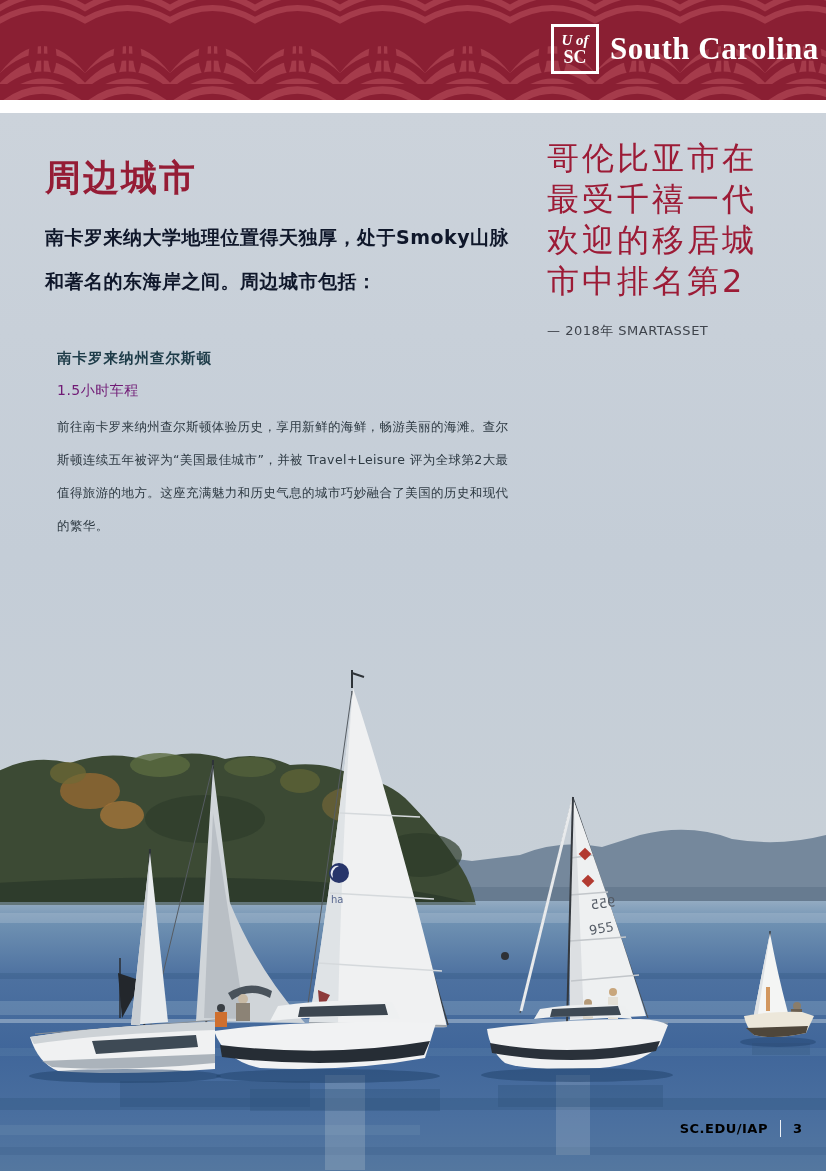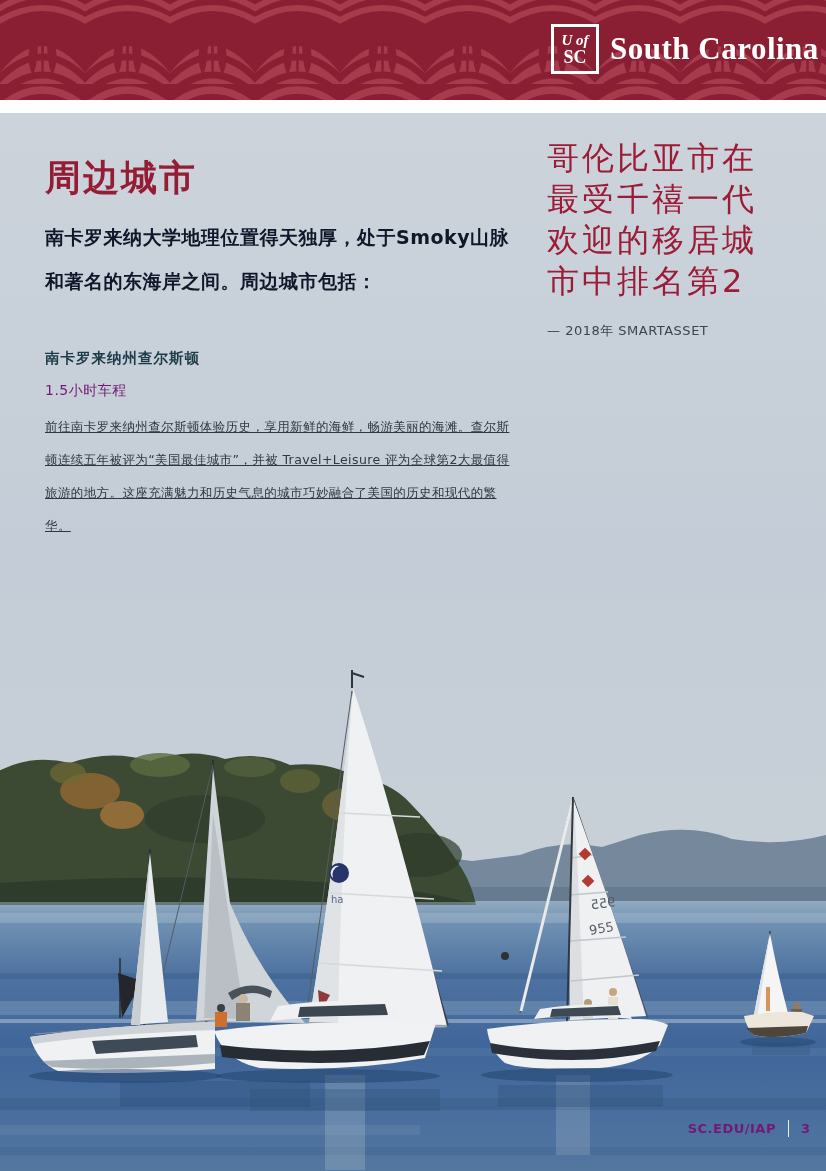--- a/index.html
+++ b/index.html
@@ -28,39 +28,39 @@
   .photo{position:absolute;top:113px;left:0;width:826px;height:1058px;}
   
   .content{position:absolute;left:45px;top:136px;width:470px;z-index:3;}
   .content h1{
     margin:18px 0 12px 0;font-size:36px;font-weight:900;color:#951c35;letter-spacing:2px;
   }
   .intro{
     margin:0 0 46px 0;font-size:19px;font-weight:700;color:#0f172a;
     line-height:44px;letter-spacing:.5px;
   }
-  .sec{margin:0 0 26px 0;}
+  .sec{margin:0 0 26px 12px;}
   .sec h2{margin:0;font-size:14.5px;font-weight:700;color:#1d3b48;letter-spacing:1px;}
   .drive{margin:14px 0 0 0;font-size:14px;color:#701a75;letter-spacing:.5px;}
   .body-txt{
-    margin:10px 0 0 0;font-size:12.5px;color:#2d3942;line-height:33px;letter-spacing:.4px;text-decoration:underline;
+    margin:10px 0 0 0;font-size:12.5px;color:#2d3942;line-height:33px;letter-spacing:.4px;
   }
   
   .sidebar{position:absolute;left:547px;top:138px;width:234px;z-index:3;}
   .quote{
     margin:0;font-size:32px;font-weight:400;color:#9c1b36;
     line-height:41px;letter-spacing:3px;
   }
   .attribution{
     margin:20px 0 0 0;font-size:13px;color:#3e434b;letter-spacing:.5px;white-space:nowrap;
   }
   
   .footer{
-    position:absolute;top:1120px;right:16px;z-index:4;display:flex;align-items:center;gap:12px;
-    color:#701a75;
+    position:absolute;top:1120px;right:24px;z-index:4;display:flex;align-items:center;gap:12px;
+    color:#000000;
   }
   .footer .site{font-size:13px;font-weight:800;letter-spacing:.5px;}
   .footer .bar{width:1px;height:17px;background:rgba(255,255,255,.9);}
   .footer .pg{font-size:13px;font-weight:600;}
 </style>
 </head>
 <body>
 
 <div class="header">
   <svg class="pattern" width="826" height="100" viewBox="0 0 826 100" aria-hidden="true">

